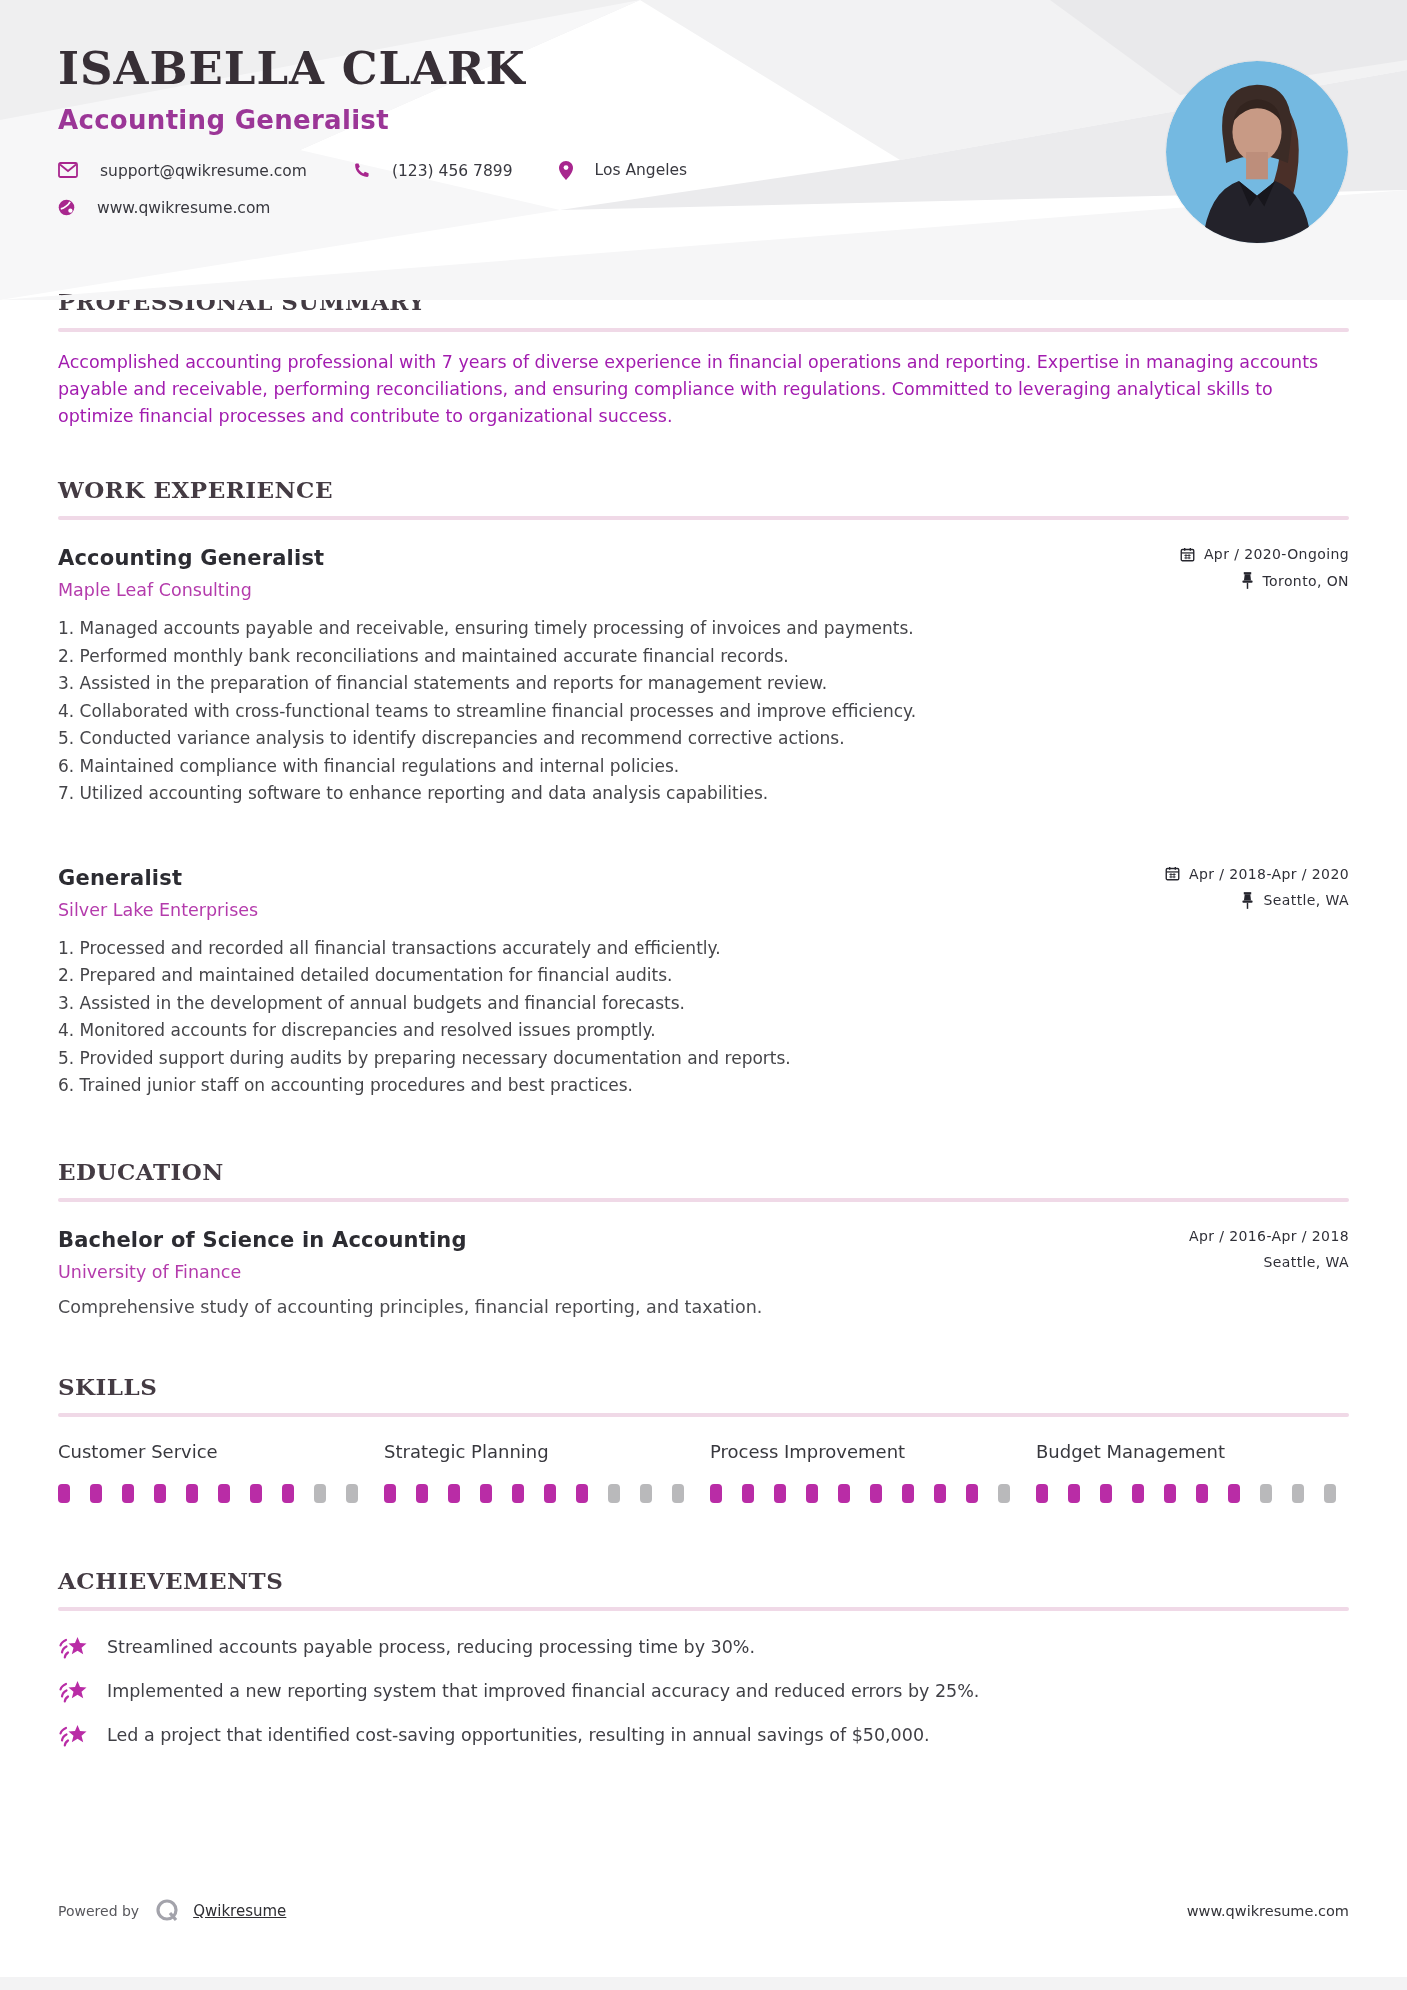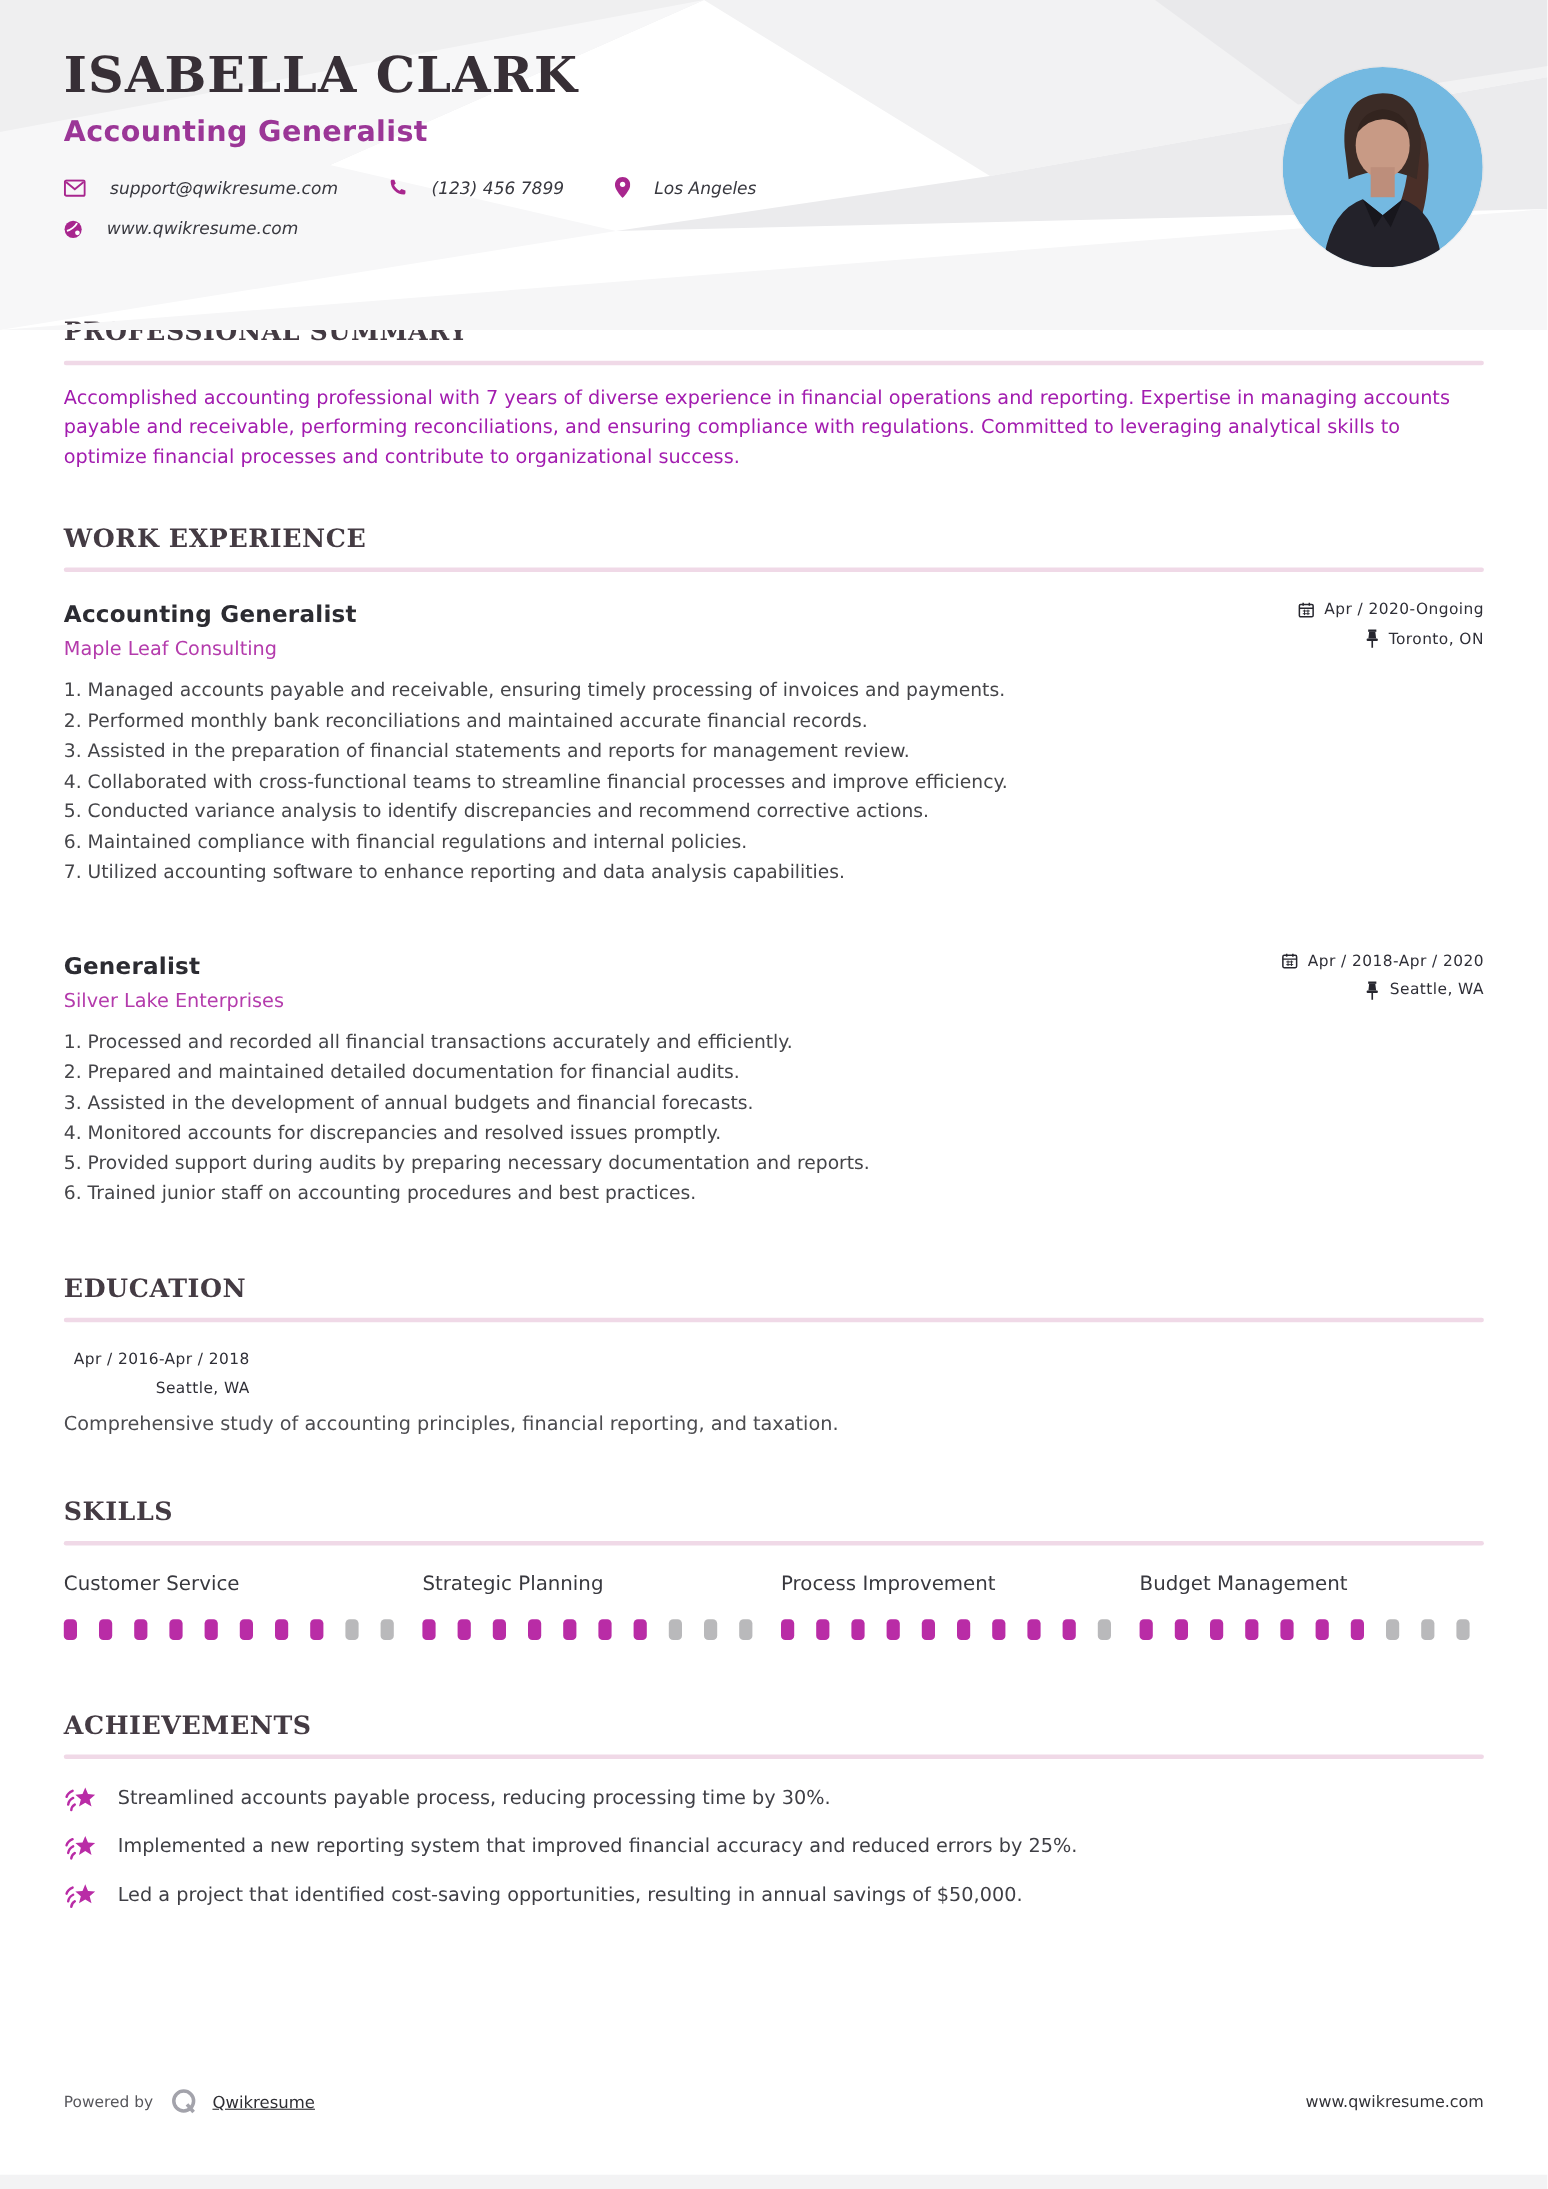--- a/index.html
+++ b/index.html
@@ -16,21 +16,21 @@
   .header-bg{position:absolute;top:0;left:0;width:1407px;height:300px;pointer-events:none;}
   .header-inner{position:relative;padding:46px 0 0 58px;}
   .name{
     font-family:"DejaVu Serif","Liberation Serif",serif;
     font-weight:bold;font-size:45px;letter-spacing:1px;
     color:#372f36;line-height:1;
   }
   .role{margin-top:14px;font-size:26px;font-weight:600;color:#9b3697;letter-spacing:0.3px;}
   .contact-row{display:flex;align-items:center;margin-top:26px;font-size:15.5px;color:#38383f;}
   .contact-row.second{margin-top:19px;}
-  .contact-item{display:flex;align-items:center;margin-right:46px;font-style:italic;}
+  .contact-item{display:flex;align-items:flex-start;margin-right:46px;}
   .contact-item .ic{display:inline-flex;margin-right:22px;}
   .avatar{
     position:absolute;top:61px;left:1166px;width:182px;height:182px;border-radius:50%;
     overflow:hidden;box-shadow:0 0 0 1px rgba(0,0,0,0.03);
   }
   
   .main{padding:0 58px;}
   .section-heading{
     font-family:"DejaVu Serif","Liberation Serif",serif;
     font-weight:bold;font-size:23px;letter-spacing:0.5px;color:#443b43;
@@ -254,20 +254,24 @@
             </div>
           </div>
         </div>
     </div>
 
     <div class="section education">
       <div class="section-heading">EDUCATION</div>
       <div class="divider"></div>
       <div class="job">
         <div class="job-head">
+          <div>
+            <div class="job-title">Bachelor of Science in Accounting</div>
+            <div class="job-company">University of Finance</div>
+          </div>
           <div class="job-meta">
             <div class="meta-line">
               <span class="ic"></span>
               <span>Apr / 2016-Apr / 2018</span>
             </div>
             <div class="meta-line">
               <span class="ic"></span>
               <span>Seattle, WA</span>
             </div>
           </div>

